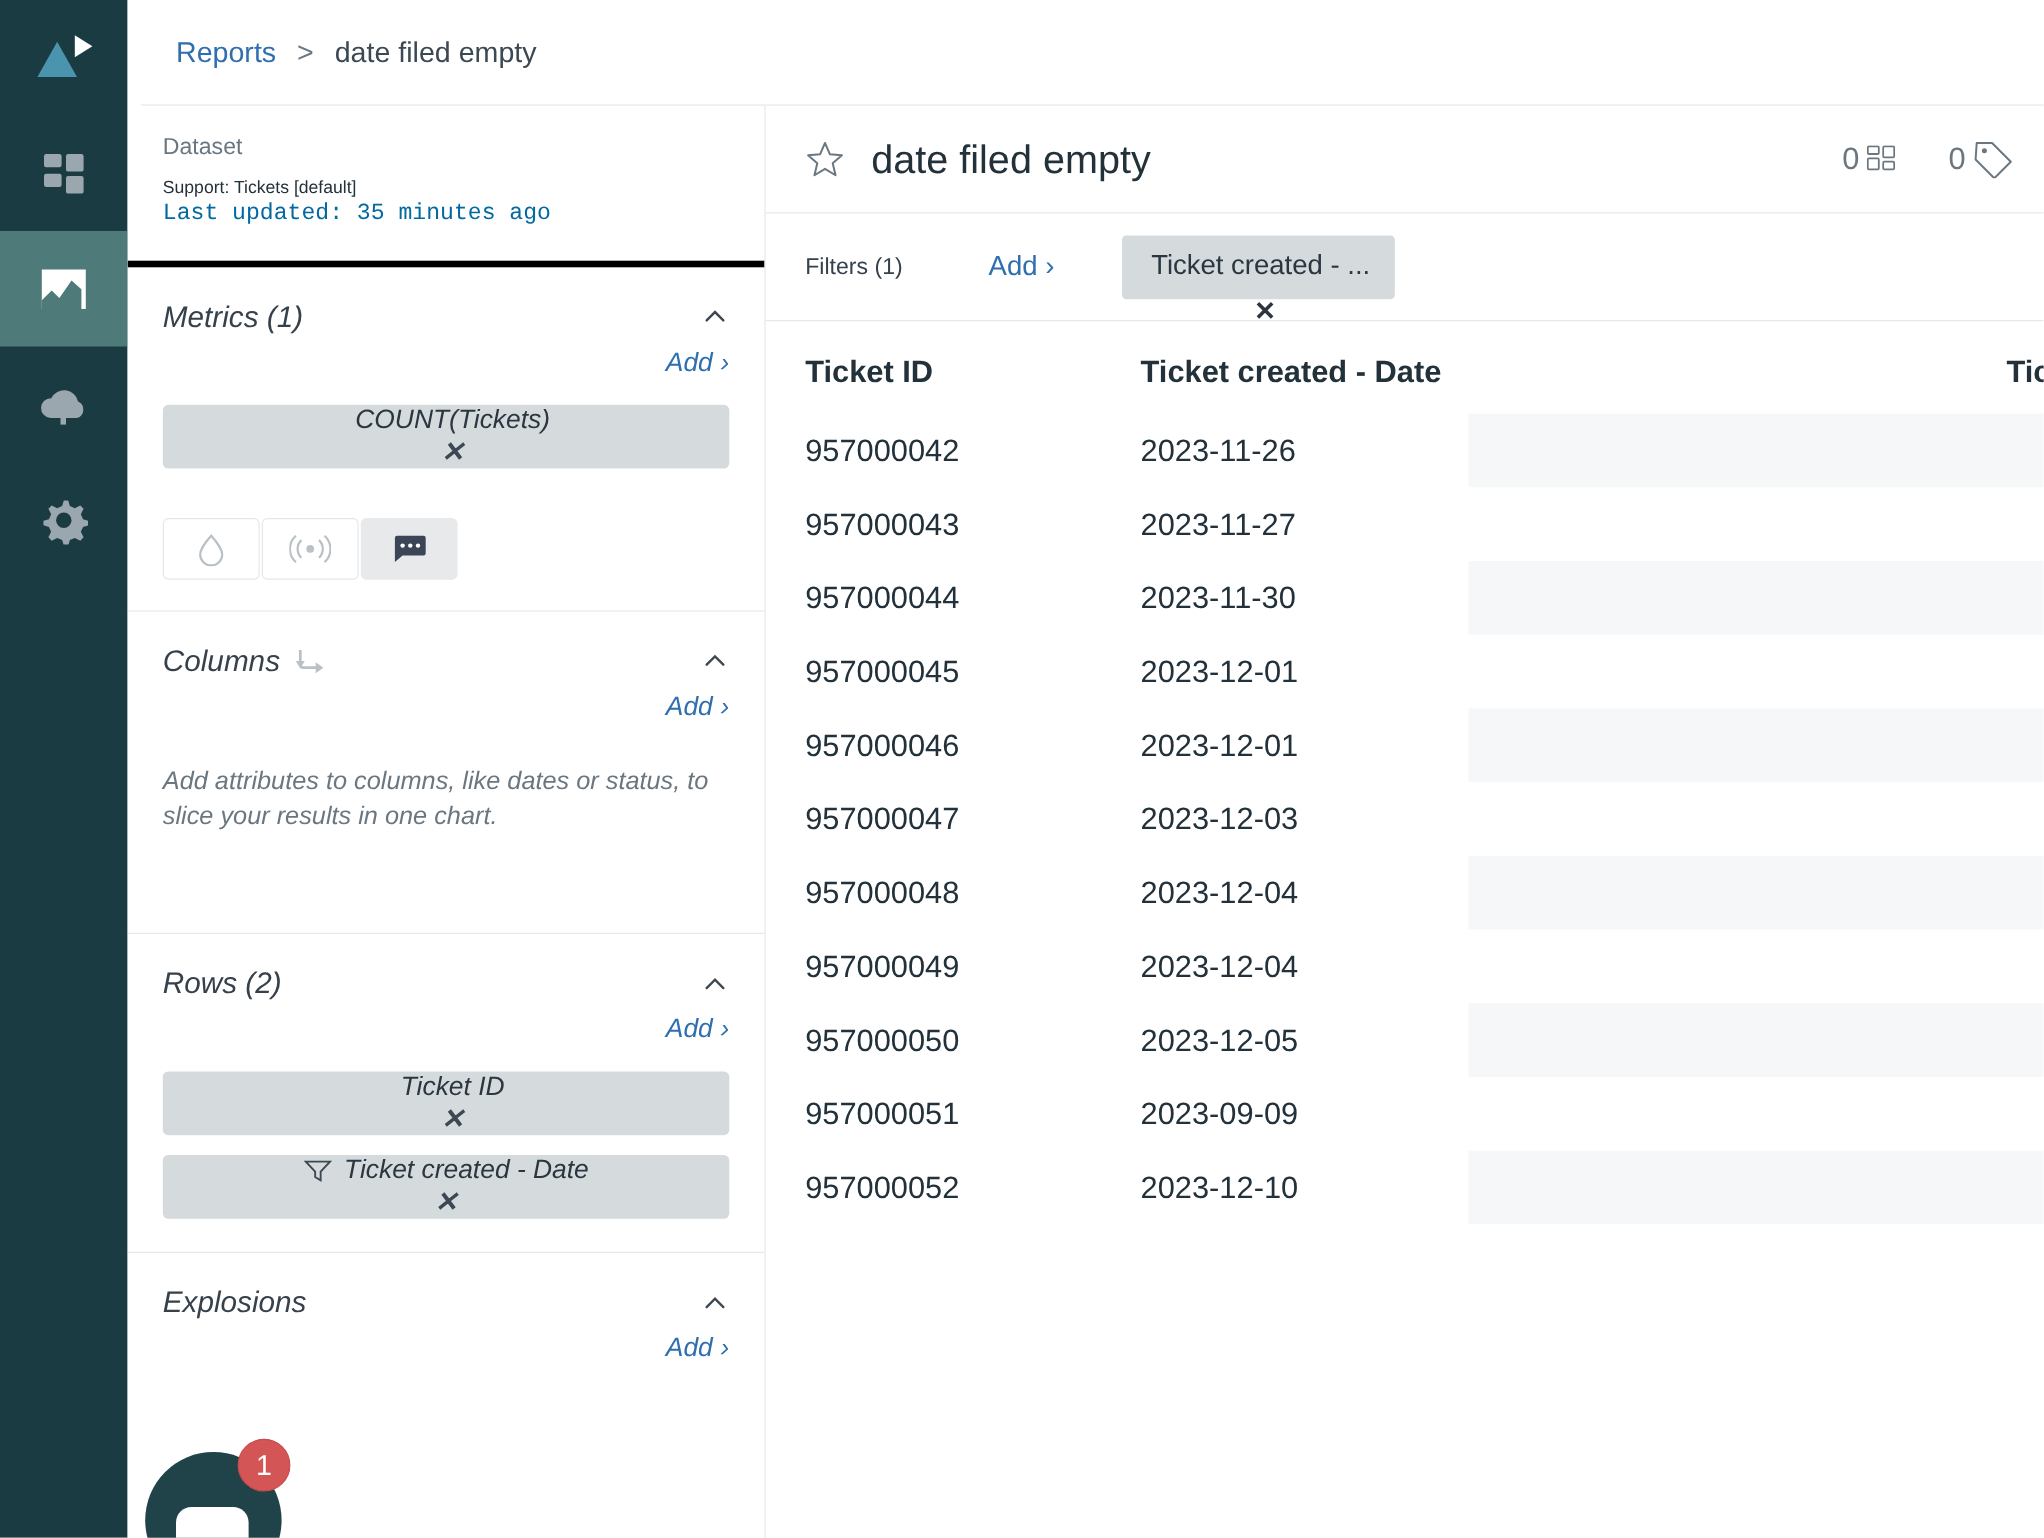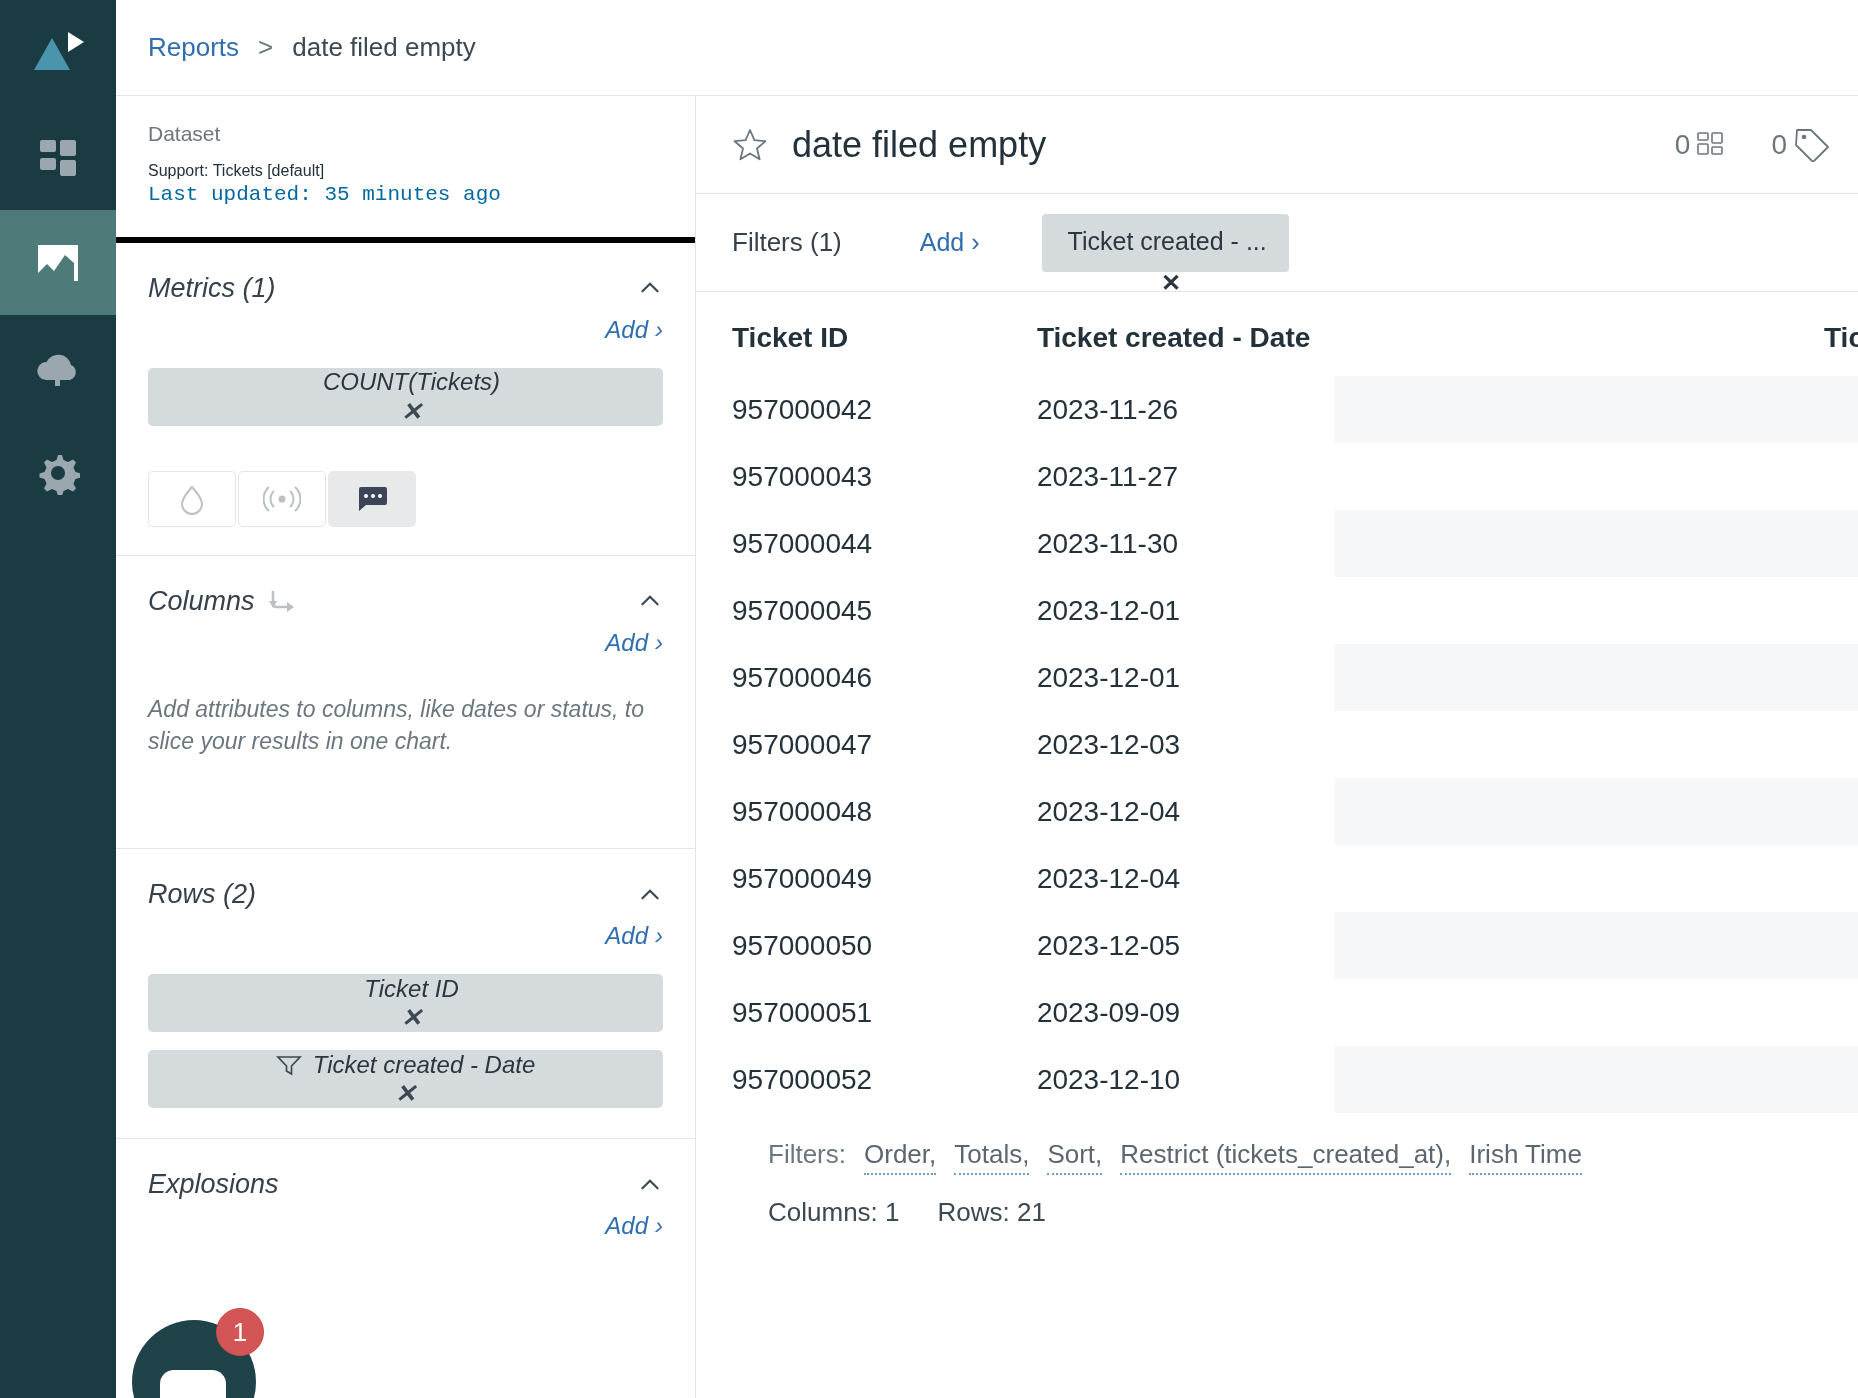--- a/index.html
+++ b/index.html
@@ -30,21 +30,21 @@
   .config {
     width: 580px; flex: 0 0 580px; background: #ffffff;
     border-right: 1px solid #e3e6e8;
     display: flex; flex-direction: column;
     overflow: hidden;
   }
   .breadcrumb-row {
     height: 96px; display: flex; align-items: center;
     padding-left: 32px; gap: 19px;
     font-size: 26px; border-bottom: 1px solid #e3e6e8;
-    position: absolute; left: 116px; top: 0; right: 0;
+    position: absolute; left: 128px; top: 0; right: 0;
     background: #fff; z-index: 5;
   }
   .crumb-link { color: #2f6fb0; cursor: pointer; }
   .crumb-sep { color: #6b7780; }
   .crumb-current { color: #3c4852; }
 
   .config-inner { margin-top: 96px; }
 
   .dataset-block {
     padding: 24px 32px 28px 32px;
@@ -98,21 +98,21 @@
   }
   .star { width: 36px; height: 36px; cursor: pointer; flex: 0 0 36px; }
   .report-title { font-size: 36px; color: #23313a; margin-left: 24px; flex: 1; }
   .counter { display: flex; align-items: center; gap: 7px; margin-left: 48px; }
   .counter-num { font-size: 28px; color: #6b7780; }
 
   .filters-bar {
     height: 98px; display: flex; align-items: center; padding: 0 36px;
     gap: 0; border-bottom: 1px solid #e3e6e8;
   }
-  .filters-label { font-size: 26px; color: #36414c; }
+  .filters-label { font-size: 21px; color: #36414c; }
   .filters-add { margin-left: 78px; color: #2f6fb0; font-size: 25px; cursor: pointer;
                  display:inline-flex; align-items:center; gap:7px; }
   .filter-chip {
     margin-left: 62px; background: #d5dadd; border-radius: 4px;
     height: 58px; display: flex; align-items: center; gap: 13px;
     padding: 0 22px 0 26px; font-size: 25px; color: #2b3640; cursor: pointer; flex-direction: column;
   }
   .filter-chip .fx { font-weight: 700; font-size: 24px; margin-left: 8px; }
 
   .table-wrap { flex: 1; padding: 0 0 0 36px; overflow: hidden; position: relative; }
@@ -442,34 +442,20 @@
               <td class="num">1</td>
             </tr>
             <tr>
               <td>957000052</td>
               <td>2023-12-10</td>
               <td class="num shade">1</td>
             </tr>
           </tbody>
       </table>
 
-      <div class="foot">
-        <div class="foot-line1">
-          <span class="foot-label">Filters:</span>
-          <span class="foot-link">Order,</span>
-          <span class="foot-link">Totals,</span>
-          <span class="foot-link">Sort,</span>
-          <span class="foot-link">Restrict (tickets_created_at),</span>
-          <span class="foot-link">Irish Time</span>
-        </div>
-        <div class="foot-line2">
-          <span>Columns: 1</span>
-          <span>Rows: 21</span>
-        </div>
-      </div>
     </div>
   </main>
 
   <div class="help-bubble"></div>
   <div class="help-inner"></div>
   <div class="help-badge">1</div>
 
 </div>
 
 </body></html>

